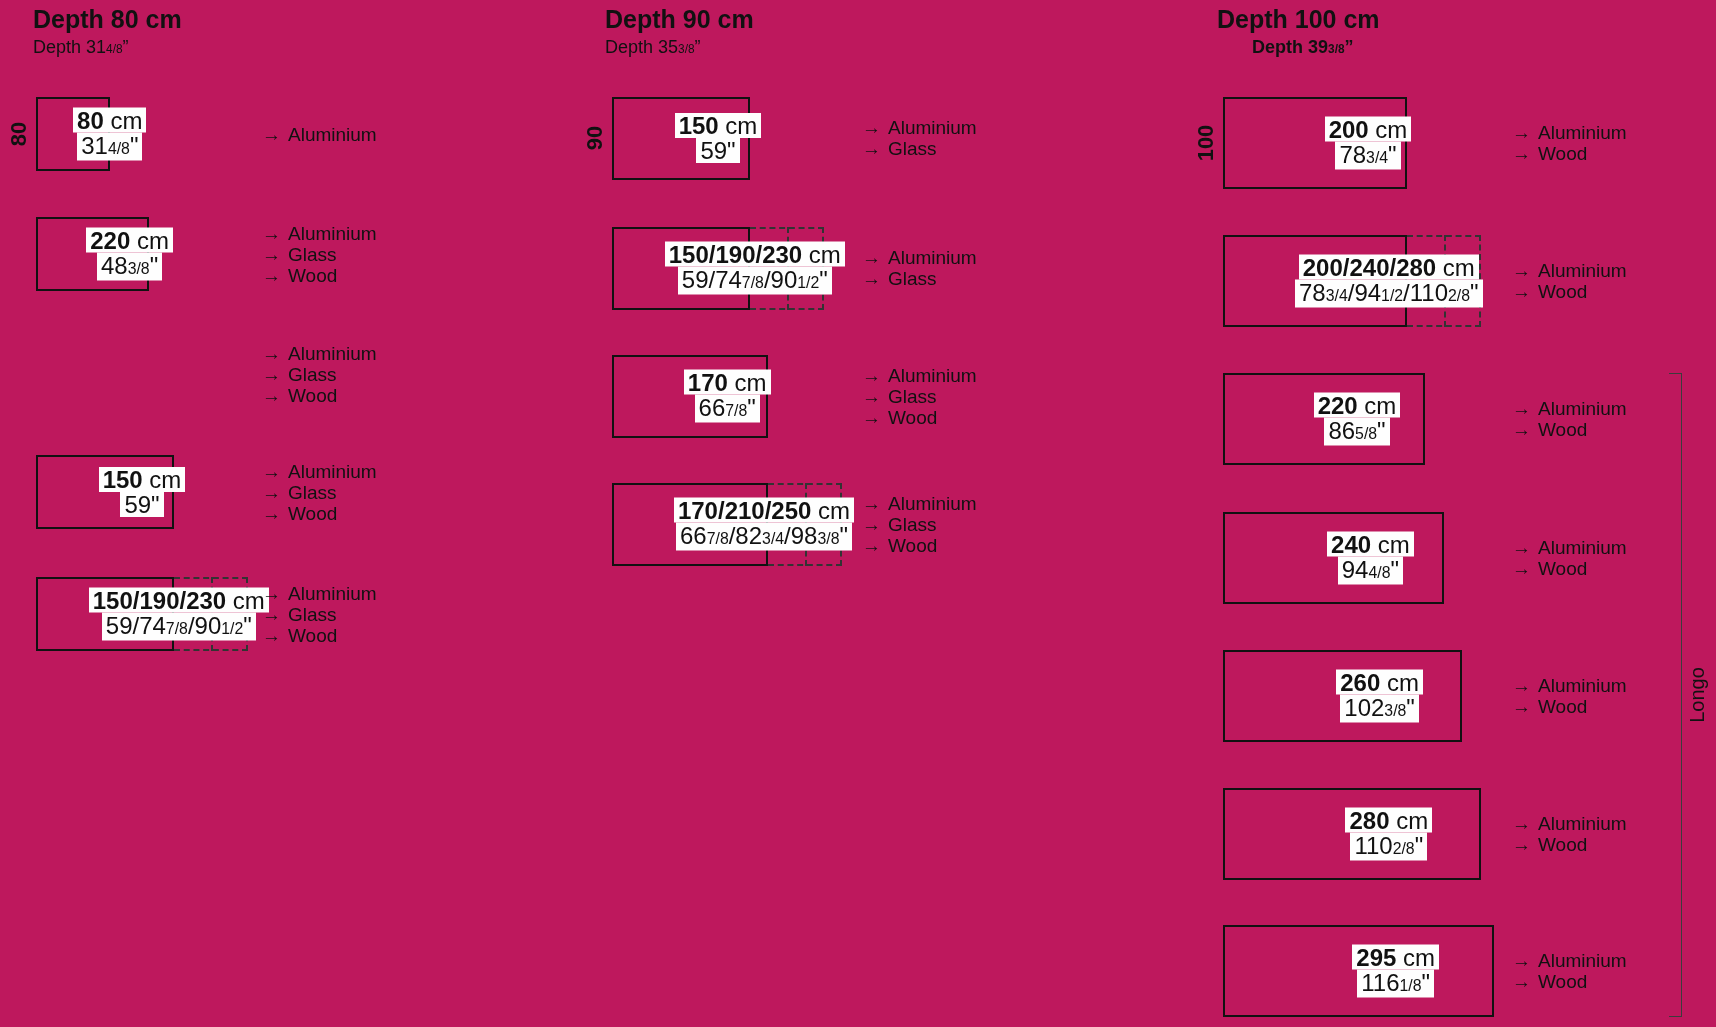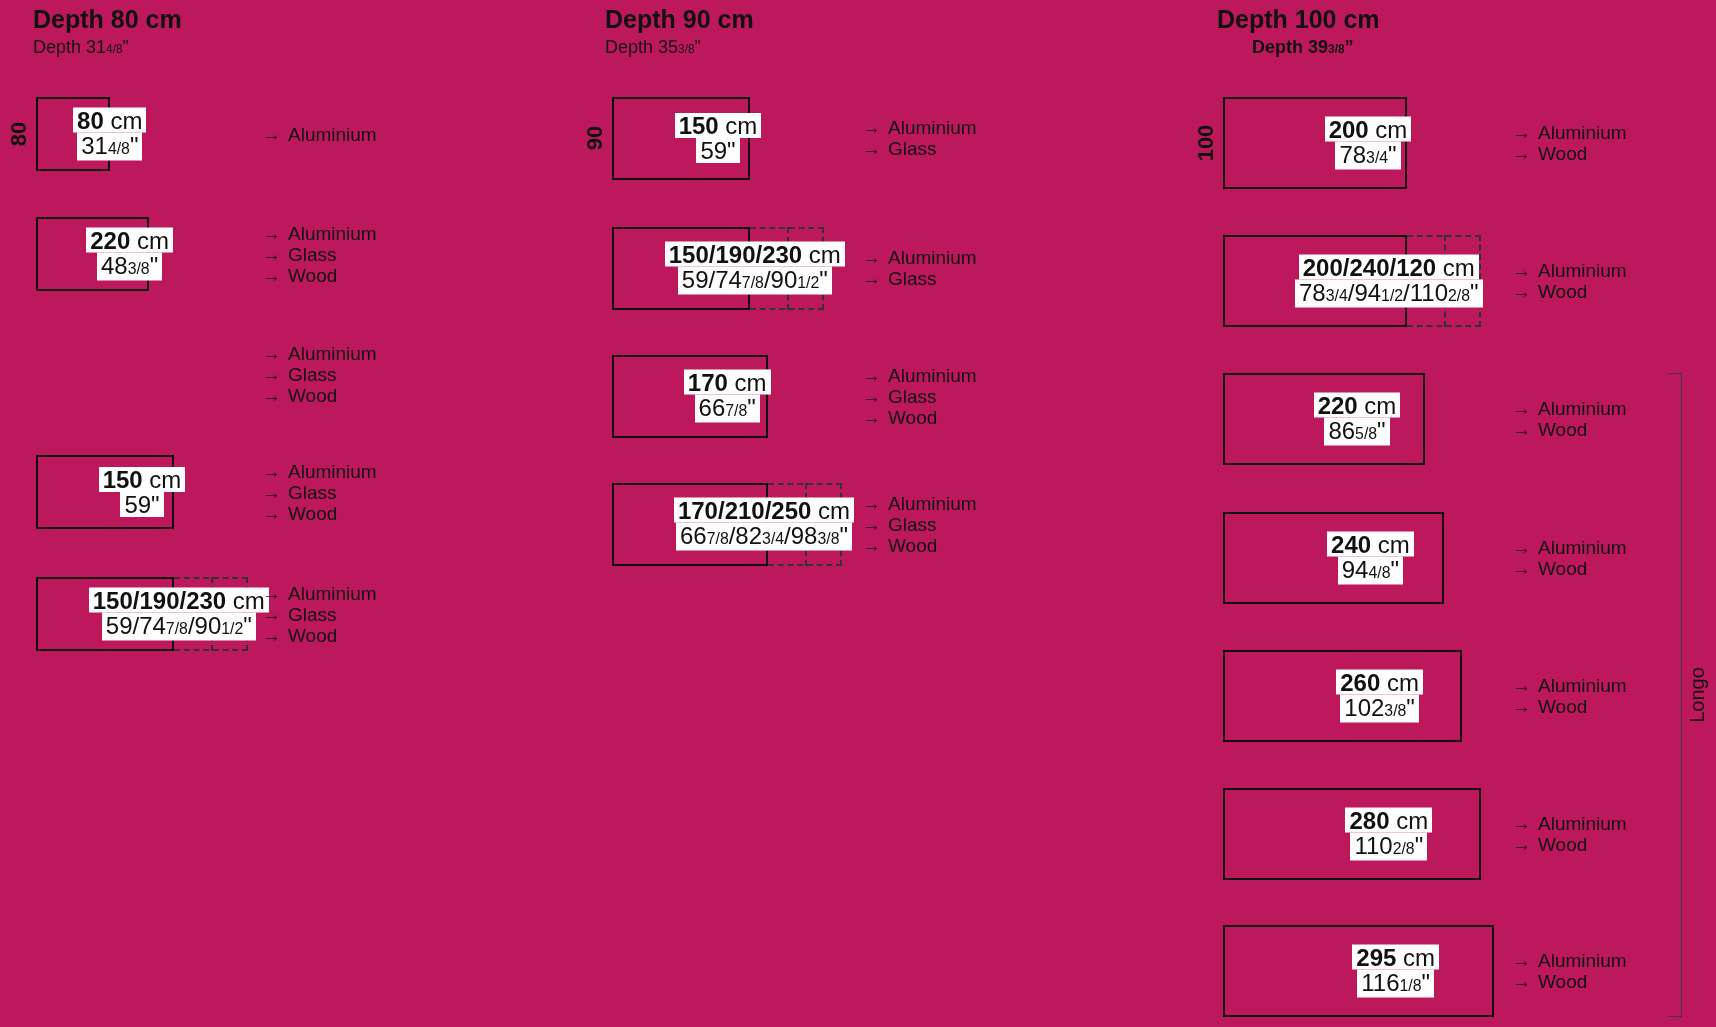--- a/index.html
+++ b/index.html
@@ -149,21 +149,21 @@
     </div>
     <div class="mats" style="left: 1512px; top: 143px;">
       <div class="mat-row"><span class="mat-arrow">→</span><span>Aluminium</span></div>
       <div class="mat-row"><span class="mat-arrow">→</span><span>Wood</span></div>
     </div>
     <div class="boxwrap" style="left: 1223px; top: 235px; width: 257.6px; height: 92px;">
       <div class="solid-box" style="width: 184px; height: 92px;"></div>
       <div class="ext-box" style="left: 184px; width: 73.6px; height: 92px;"></div>
       <div class="mid-line" style="left: 220.8px; height: 92px;"></div>
       <div class="box-label">
-        <div class="bl-line"><div class="bl-bg"><b>200/240/120</b><span> cm</span></div></div>
+        <div class="bl-line"><div class="bl-bg"><b>200/240/280</b><span> cm</span></div></div>
         <div class="bl-line"><div class="bl-bg">78<span class="fr">3/4</span>/94<span class="fr">1/2</span>/110<span class="fr">2/8</span>"</div></div>
       </div>
     </div>
     <div class="mats" style="left: 1512px; top: 281px;">
       <div class="mat-row"><span class="mat-arrow">→</span><span>Aluminium</span></div>
       <div class="mat-row"><span class="mat-arrow">→</span><span>Wood</span></div>
     </div>
     <div class="boxwrap" style="left: 1223px; top: 373px; width: 194px; height: 92px;">
       <div class="solid-box" style="width: 202.4px; height: 92px;"></div>
       <div class="box-label">

